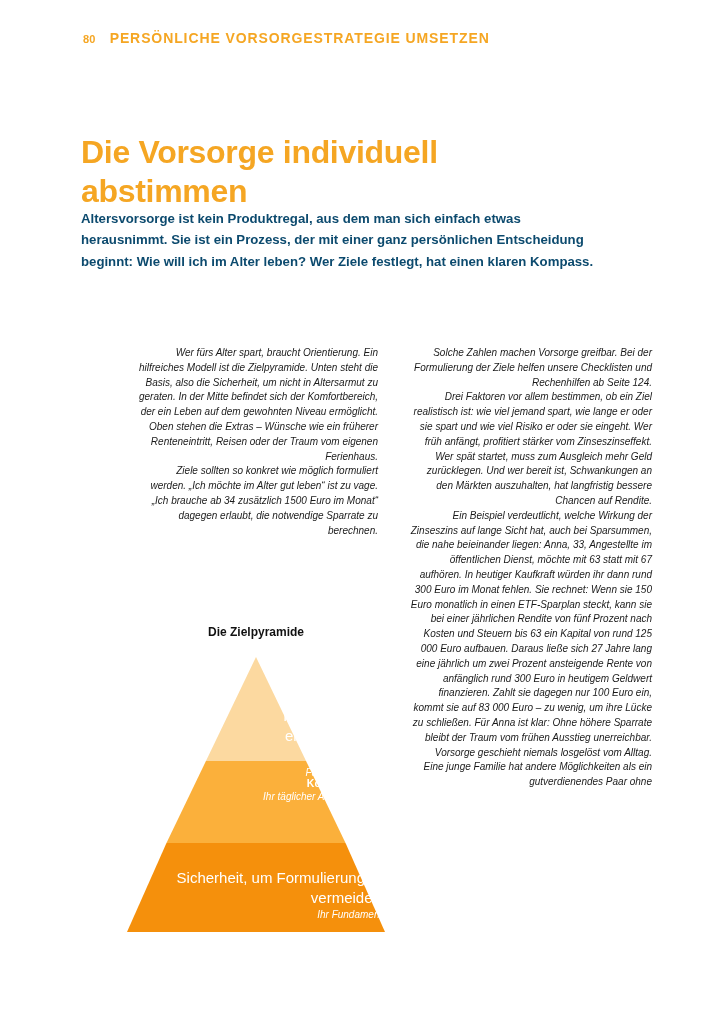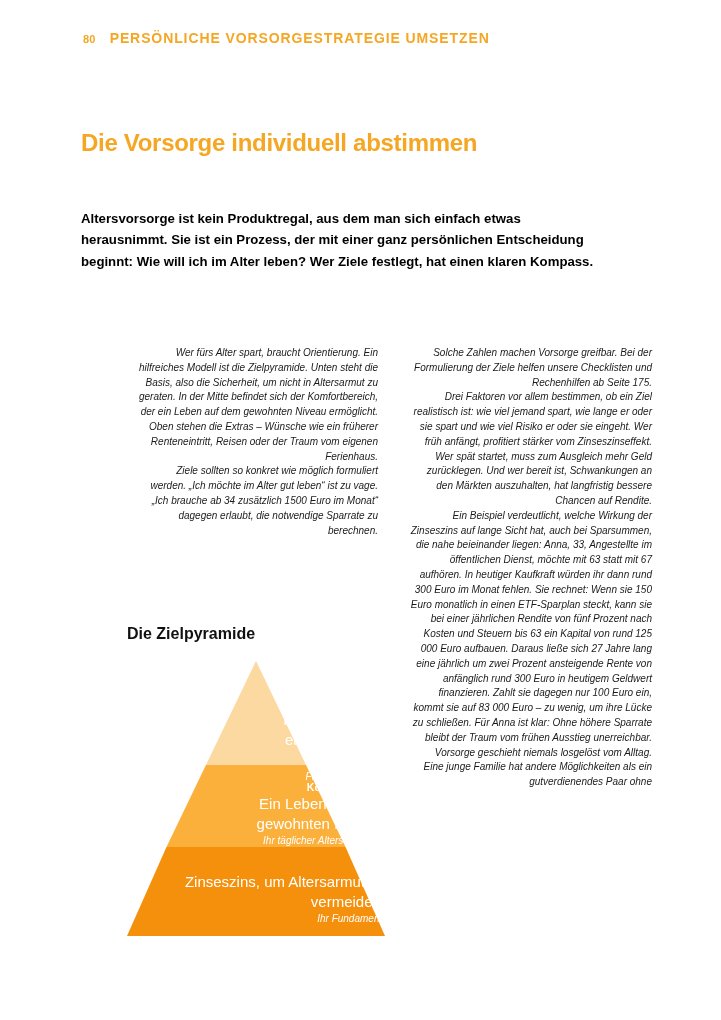--- a/index.html
+++ b/index.html
@@ -44,36 +44,36 @@
     letter-spacing: 0.9px;
     text-transform: uppercase;
   }
 
   
   .headline {
     position: absolute;
     top: 112px;
     left: 64px;
     width: 520px;
-    font-size: 24px;
+    font-size: 32px;
     line-height: 1.22;
     font-weight: bold;
     color: #f5a623;
     letter-spacing: -0.3px;
   }
 
   .standfirst {
     position: absolute;
     top: 208px;
     left: 64px;
     width: 520px;
     font-size: 13.2px;
     line-height: 1.62;
     font-weight: bold;
-    color: #000000;
+    color: #0c4a6e;
   }
 
   
   .col {
     position: absolute;
     top: 346px;
     width: 244px;
     font-size: 10px;
     line-height: 1.48;
     color: #1a1a1a;
@@ -90,22 +90,22 @@
   }
 
   
   .pyramid-block {
     position: absolute;
     left: 110px;
     top: 625px;
     width: 258px;
   }
   .pyramid-title {
-    text-align: left;
-    font-size: 16px;
+    text-align: center;
+    font-size: 12px;
     font-weight: bold;
     color: #111;
     margin-bottom: 18px;
   }
   .pyramid {
     position: relative;
     width: 258px;
     height: 275px;
   }
   .tier {
@@ -171,21 +171,21 @@
   <h1 class="headline">Die Vorsorge individuell abstimmen</h1>
 
   <div class="standfirst">Altersvorsorge ist kein Produktregal, aus dem man sich einfach etwas herausnimmt. Sie ist ein Prozess, der mit einer ganz persönlichen Entscheidung beginnt: Wie will ich im Alter leben? Wer Ziele festlegt, hat einen klaren Kompass.</div>
 
   <div class="col col-left">
     <p>Wer fürs Alter spart, braucht Orientierung. Ein hilfreiches Modell ist die Zielpyramide. Unten steht die Basis, also die Sicherheit, um nicht in Altersarmut zu geraten. In der Mitte befindet sich der Komfortbereich, der ein Leben auf dem gewohnten Niveau ermöglicht. Oben stehen die Extras – Wünsche wie ein früherer Renteneintritt, Reisen oder der Traum vom eigenen Ferienhaus.</p>
     <p class="indent">Ziele sollten so konkret wie möglich formuliert werden. „Ich möchte im Alter gut leben“ ist zu vage. „Ich brauche ab 34 zusätzlich 1500 Euro im Monat“ dagegen erlaubt, die notwendige Sparrate zu berechnen.</p>
   </div>
 
   <div class="col col-right">
-    <p>Solche Zahlen machen Vorsorge greifbar. Bei der Formulierung der Ziele helfen unsere Checklisten und Rechenhilfen ab Seite 175.</p>
+    <p>Solche Zahlen machen Vorsorge greifbar. Bei der Formulierung der Ziele helfen unsere Checklisten und Rechenhilfen ab Seite 124.</p>
     <p class="indent">Drei Faktoren vor allem bestimmen, ob ein Ziel realistisch ist: wie viel jemand spart, wie lange er oder sie spart und wie viel Risiko er oder sie eingeht. Wer früh anfängt, profitiert stärker vom Zinseszinseffekt. Wer spät startet, muss zum Ausgleich mehr Geld zurücklegen. Und wer bereit ist, Schwankungen an den Märkten auszuhalten, hat langfristig bessere Chancen auf Rendite.</p>
     <p class="indent">Ein Beispiel verdeutlicht, welche Wirkung der Zinseszins auf lange Sicht hat, auch bei Sparsummen, die nahe beieinander liegen: Anna, 33, Angestellte im öffentlichen Dienst, möchte mit 63 statt mit 67 aufhören. In heutiger Kaufkraft würden ihr dann rund 300 Euro im Monat fehlen. Sie rechnet: Wenn sie 150 Euro monatlich in einen ETF-Sparplan steckt, kann sie bei einer jährlichen Rendite von fünf Prozent nach Kosten und Steuern bis 63 ein Kapital von rund 125 000 Euro aufbauen. Daraus ließe sich 27 Jahre lang eine jährlich um zwei Prozent ansteigende Rente von anfänglich rund 300 Euro in heutigem Geldwert finanzieren. Zahlt sie dagegen nur 100 Euro ein, kommt sie auf 83 000 Euro – zu wenig, um ihre Lücke zu schließen. Für Anna ist klar: Ohne höhere Sparrate bleibt der Traum vom frühen Ausstieg unerreichbar.</p>
     <p class="indent">Vorsorge geschieht niemals losgelöst vom Alltag. Eine junge Familie hat andere Möglichkeiten als ein gutverdienendes Paar ohne</p>
   </div>
 
   <div class="pyramid-block">
     <div class="pyramid-title">Die Zielpyramide</div>
     <div class="pyramid">
       <div class="slice slice-top"></div>
       <div class="slice slice-mid"></div>
@@ -195,26 +195,24 @@
         <div class="tier-title">Extras</div>
         <div class="tier-line" style="white-space:pre-line;">Früher Renten-
 eintritt, Reisen,
 Ferienhaus.</div>
         <div class="tier-italic" style="white-space:pre-line;">Für Ihre Wünsche
 und Träume.</div>
       </div>
 
       <div class="tier label-mid">
         <div class="tier-title">Komfortbereich</div>
-        <div class="tier-line" style="white-space:pre-line;">Ein Leben auf dem
-gewohnten Niveau.</div>
         <div class="tier-italic" style="white-space:pre-line;">Ihr täglicher Altersvorsorge.</div>
       </div>
 
       <div class="tier label-bot">
         <div class="tier-title">Drei</div>
-        <div class="tier-line" style="white-space:pre-line;">Zinseszins, um Altersarmut zu vermeiden.</div>
+        <div class="tier-line" style="white-space:pre-line;">Sicherheit, um Formulierung zu vermeiden.</div>
         <div class="tier-italic" style="white-space:pre-line;">Ihr Fundament.</div>
       </div>
     </div>
   </div>
 
 </div>
 
 </body></html>

